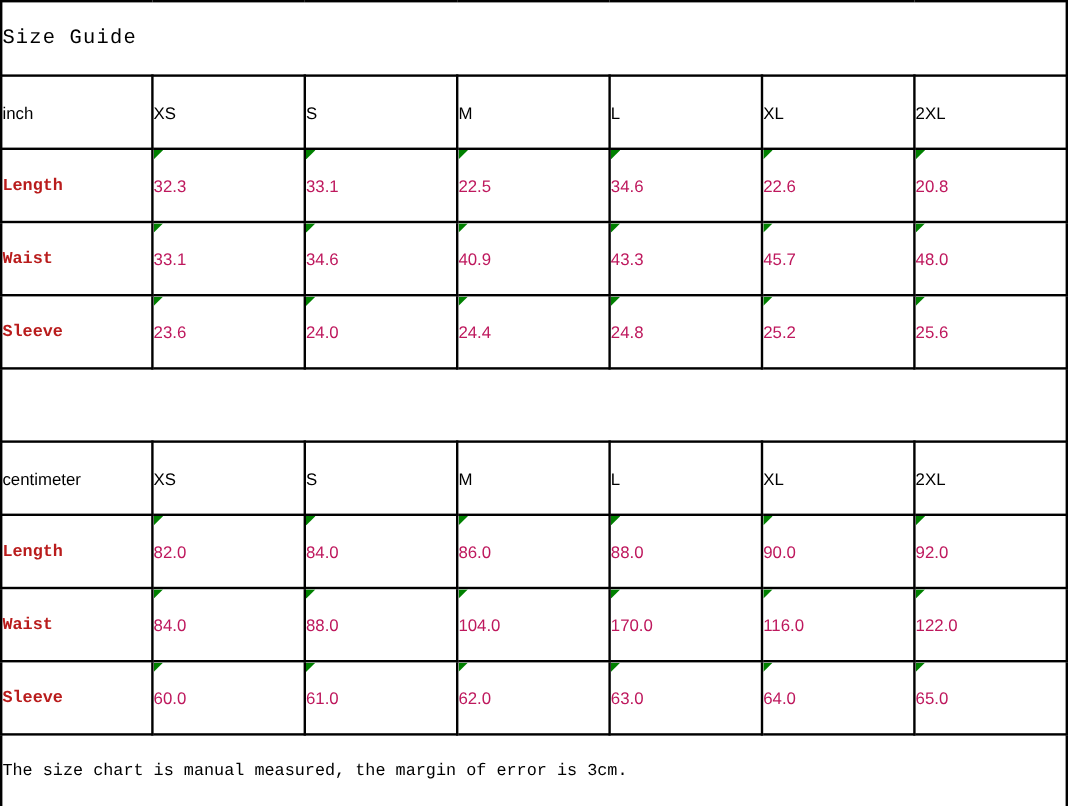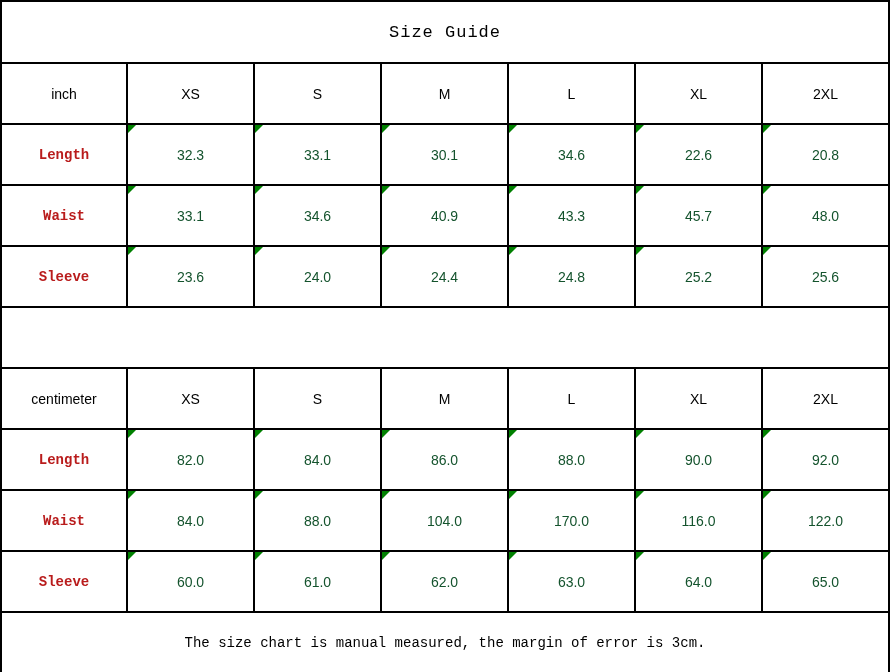--- a/index.html
+++ b/index.html
@@ -6,21 +6,20 @@
   body { width: 890px; height: 672px; }
   table.size-guide {
     border-collapse: collapse;
     table-layout: fixed;
     width: 890px;
     height: 672px;
     background: #ffffff;
   }
   table.size-guide td {
     border: 2px solid #000000;
-    text-align: center;
     vertical-align: middle;
     padding: 0;
     overflow: hidden;
   }
   td.title-cell {
     font-family: "Liberation Mono", monospace;
     font-size: 17px;
     color: #000000;
     letter-spacing: 1px;
     height: 60px;
@@ -36,21 +35,21 @@
     font-family: Liberation Mono, monospace;
     font-weight: bold;
     font-size: 14px;
     color: #b91c1c;
     height: 59px;
   }
   td.val {
     position: relative;
     font-family: "Liberation Sans", sans-serif;
     font-size: 14px;
-    color: #14532d;
+    color: #be185d;
   }
   td.spacer { height: 59px; }
   td.footer-cell {
     font-family: "Liberation Mono", monospace;
     font-size: 14px;
     color: #000000;
     height: 60px;
   }
   .corner-marker {
     position: absolute;
@@ -88,21 +87,21 @@
       <td class="hdr">M</td>
       <td class="hdr">L</td>
       <td class="hdr">XL</td>
       <td class="hdr">2XL</td>
     </tr>
 
     <tr>
       <td class="rowlabel">Length</td>
       <td class="val"><span class="corner-marker"></span><span>32.3</span></td>
       <td class="val"><span class="corner-marker"></span><span>33.1</span></td>
-      <td class="val"><span class="corner-marker"></span><span>30.1</span></td>
+      <td class="val"><span class="corner-marker"></span><span>22.5</span></td>
       <td class="val"><span class="corner-marker"></span><span>34.6</span></td>
       <td class="val"><span class="corner-marker"></span><span>22.6</span></td>
       <td class="val"><span class="corner-marker"></span><span>20.8</span></td>
     </tr>
 
     <tr>
       <td class="rowlabel">Waist</td>
       <td class="val"><span class="corner-marker"></span><span>33.1</span></td>
       <td class="val"><span class="corner-marker"></span><span>34.6</span></td>
       <td class="val"><span class="corner-marker"></span><span>40.9</span></td>

